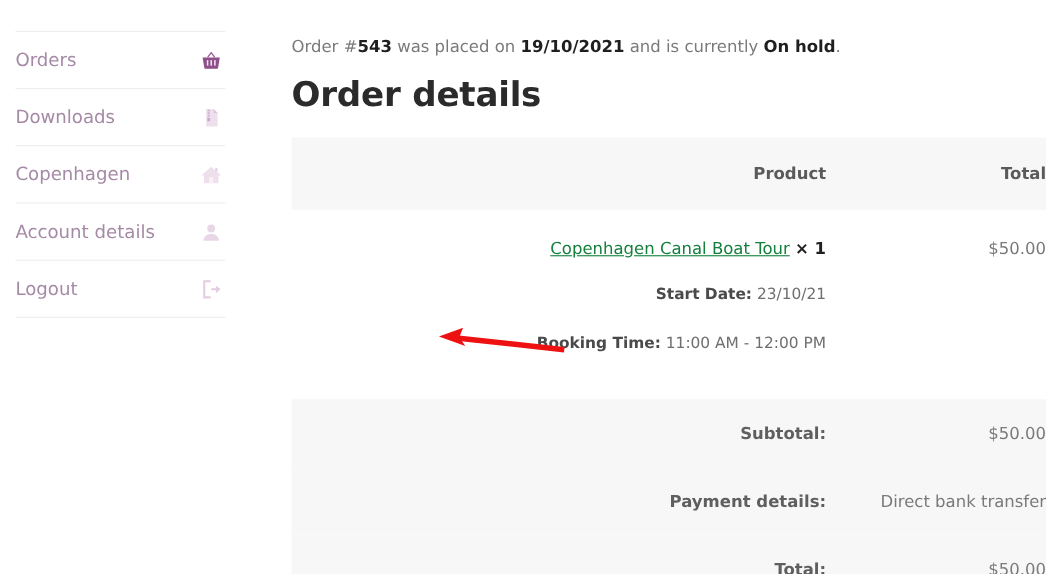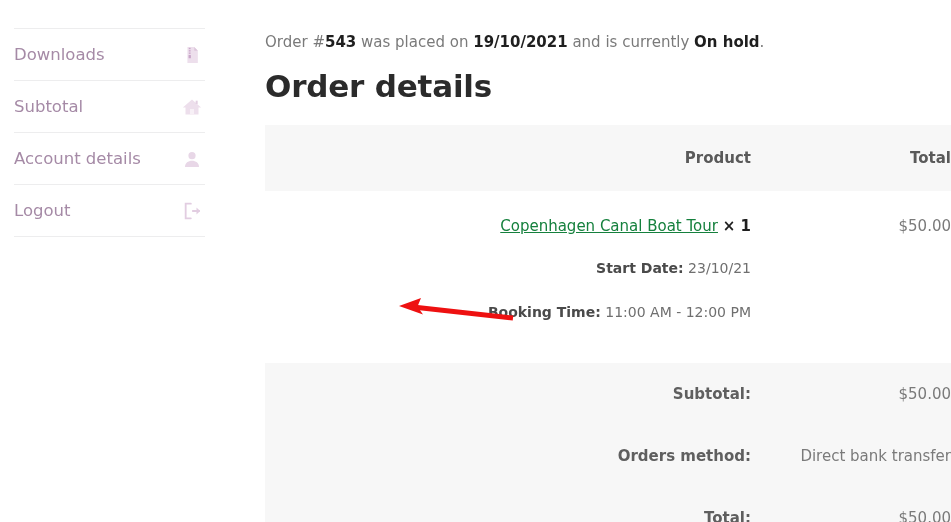--- a/index.html
+++ b/index.html
@@ -185,40 +185,54 @@
 </style>
 </head>
 <body>
 
 <div class="page">
 
   <nav class="sidebar">
     <ul class="nav-list">
 
 
+      <li class="nav-item">
+        <a class="nav-link">
+          <span class="nav-label">Orders</span>
+          <span class="nav-icon">
+            <svg viewBox="0 0 24 24" width="20" height="20" aria-hidden="true">
+              <path d="M8.5 8 L12 3.4 L15.5 8" stroke="#9c5f96" stroke-width="1.5" fill="none" stroke-linecap="round" stroke-linejoin="round"></path>
+              <path d="M2.6 8.6h18.8l-1.9 11.2a1.6 1.6 0 0 1-1.6 1.3H6.1a1.6 1.6 0 0 1-1.6-1.3z" fill="#8e4f8a"></path>
+              <rect x="7.2" y="11.6" width="1.7" height="6" fill="#ffffff" opacity="0.85"></rect>
+              <rect x="11.2" y="11.6" width="1.7" height="6" fill="#ffffff" opacity="0.85"></rect>
+              <rect x="15.2" y="11.6" width="1.7" height="6" fill="#ffffff" opacity="0.85"></rect>
+            </svg>
+          </span>
+        </a>
+      </li>
 
       <li class="nav-item">
         <a class="nav-link">
           <span class="nav-label">Downloads</span>
           <span class="nav-icon">
             <svg viewBox="0 0 24 24" width="20" height="20" aria-hidden="true">
               <path d="M6.5 2.5h8.2L19 6.9v14.6H6.5z" fill="#eddfec"></path>
               <path d="M14.7 2.5 L19 6.9 h-4.3z" fill="#dcc6db"></path>
               <rect x="8.2" y="3.4" width="2.1" height="1.6" fill="#c9a7c9"></rect>
               <rect x="8.2" y="6.2" width="2.1" height="1.6" fill="#c9a7c9"></rect>
               <rect x="8.2" y="9" width="2.1" height="1.6" fill="#c9a7c9"></rect>
               <rect x="7.9" y="12" width="2.8" height="4" rx="0.6" fill="#c9a7c9"></rect>
             </svg>
           </span>
         </a>
       </li>
 
       <li class="nav-item">
         <a class="nav-link">
-          <span class="nav-label">Subtotal</span>
+          <span class="nav-label">Copenhagen</span>
           <span class="nav-icon">
             <svg viewBox="0 0 24 24" width="20" height="20" aria-hidden="true">
               <path d="M12 3 L23 12.6 h-3.2V21H4.2v-8.4H1z" fill="#eddfec"></path>
               <rect x="9.6" y="14.4" width="4.8" height="6.6" fill="#f7f0f6"></rect>
               <rect x="16.4" y="4.4" width="2.4" height="4" fill="#e3d0e2"></rect>
             </svg>
           </span>
         </a>
       </li>
 
@@ -287,21 +301,21 @@
         </tr>
       </tbody>
       <tfoot>
         <tr>
           <th>Subtotal:</th>
           <td class="ft-total">
             <span class="amount">$50.00</span>
           </td>
         </tr>
         <tr>
-          <th>Orders method:</th>
+          <th>Payment details:</th>
           <td class="ft-total">
             <span class="amount">Direct bank transfer</span>
           </td>
         </tr>
         <tr>
           <th>Total:</th>
           <td class="ft-total">
             <span class="amount">$50.00</span>
           </td>
         </tr>

